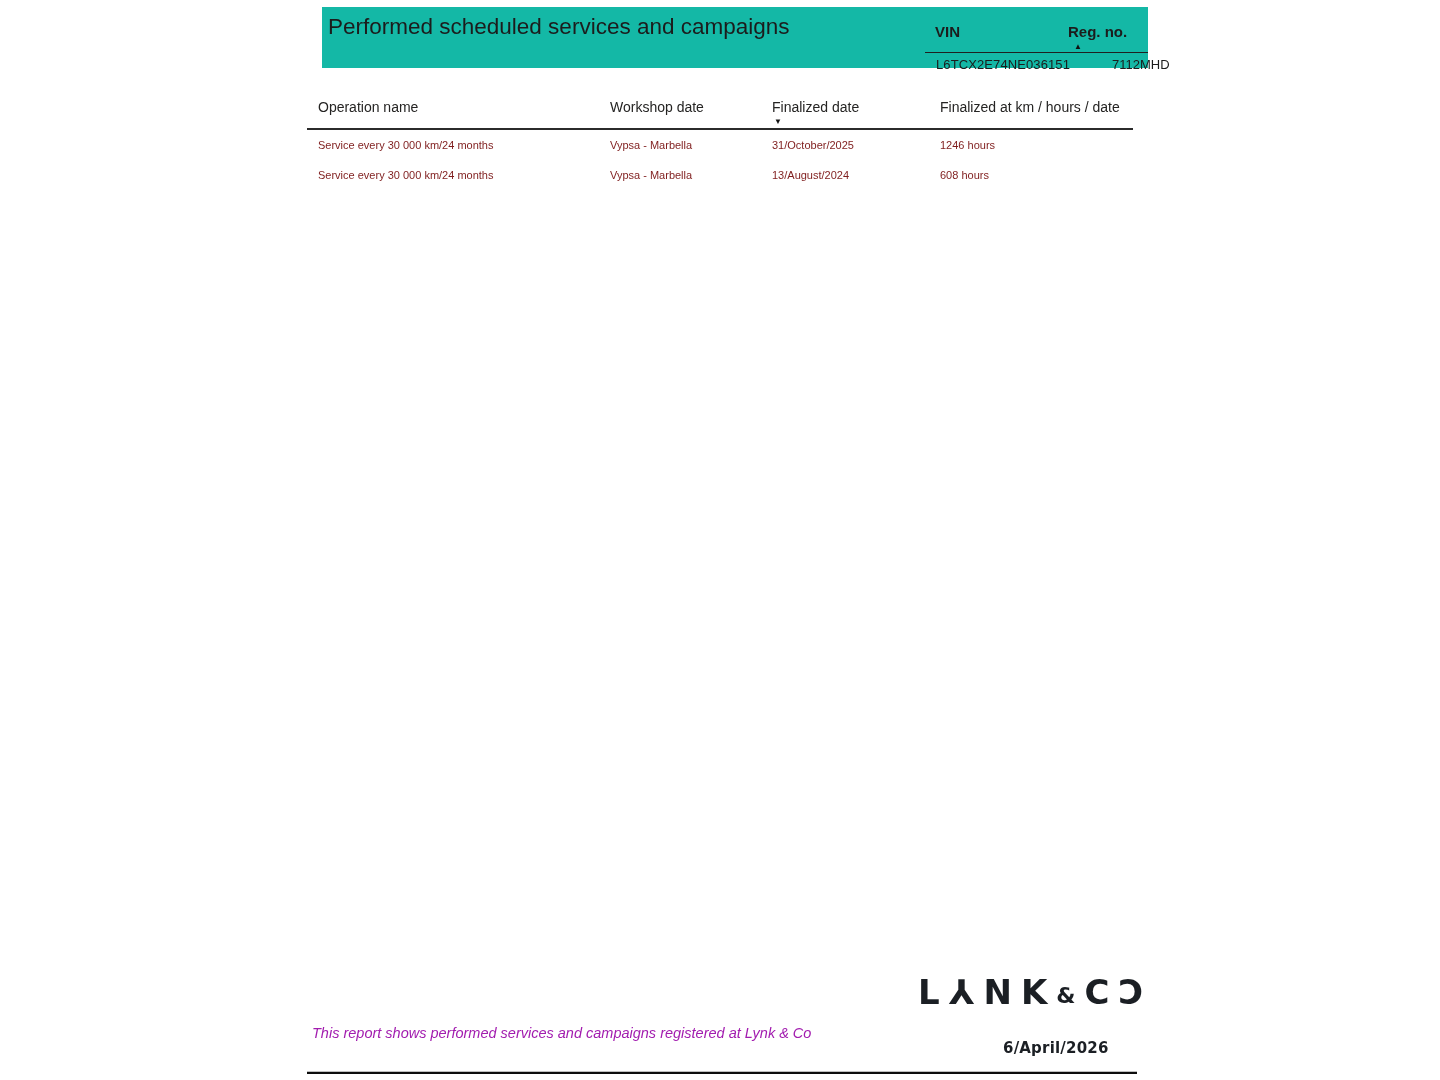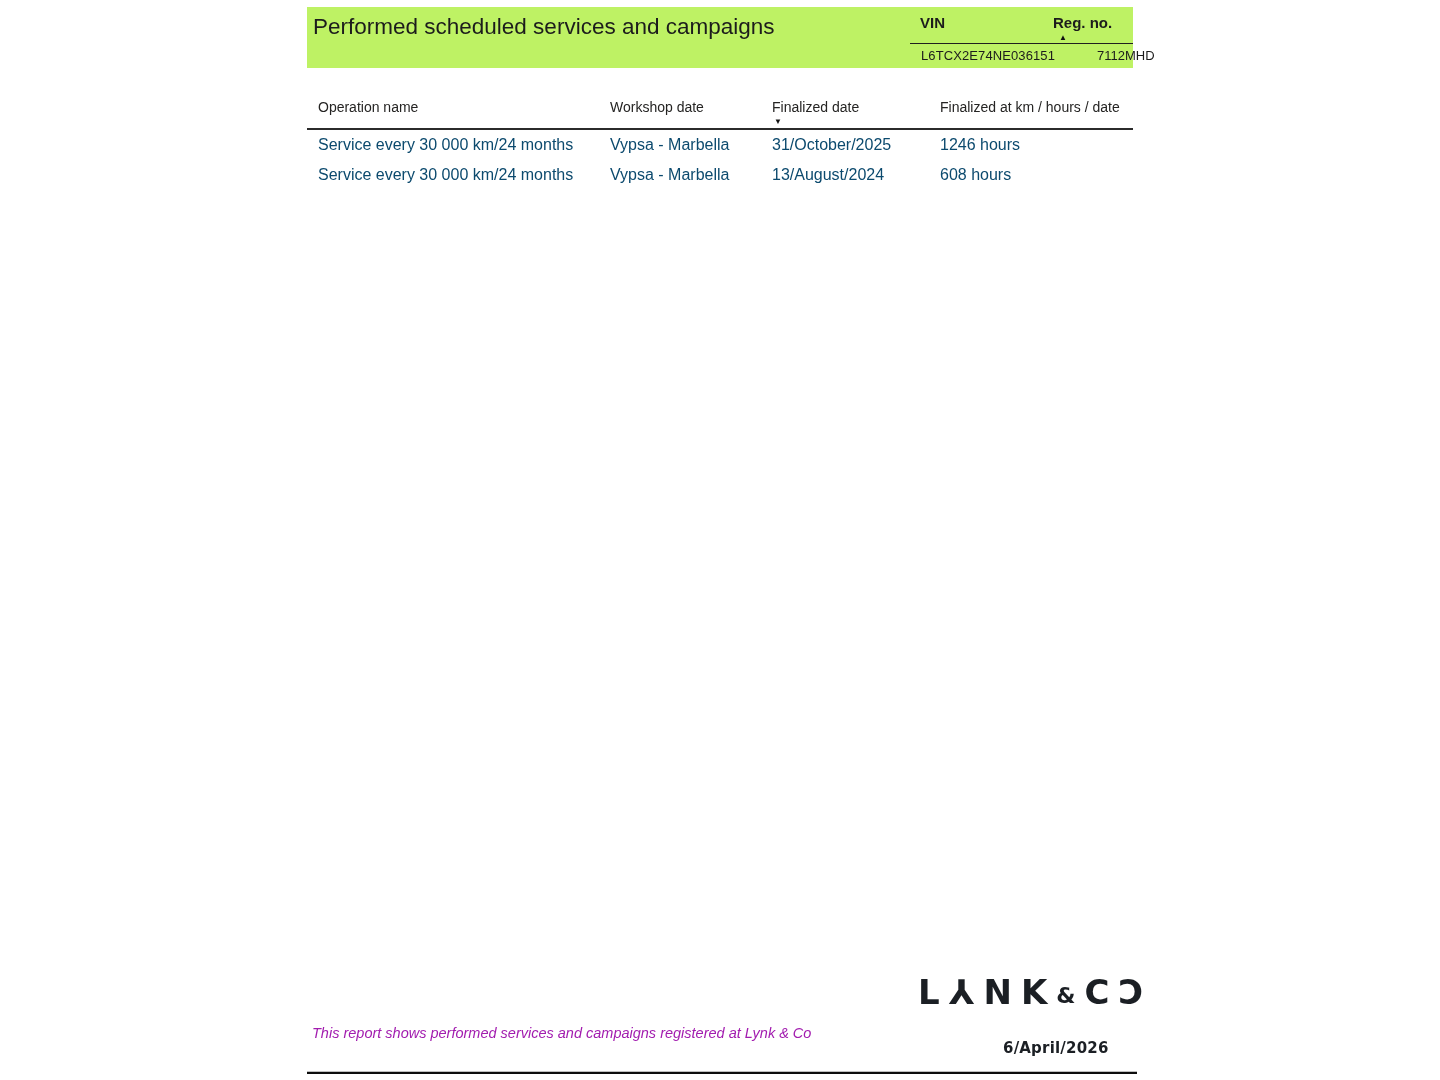--- a/index.html
+++ b/index.html
@@ -26,21 +26,21 @@
     color: #1c1c1c;
     white-space: nowrap;
   }
   .vehicle-table {
     position: absolute; left: 603px; top: 0;
     width: 223px;
     color: #1c1c1c;
   }
   .vt-headrow {
     display: grid; grid-template-columns: 143px 1fr;
-    padding-top: 7px;
+    padding-top: 16px;
     border-bottom: 1.5px solid #1f1f1f;
     min-height: 30px;
   }
   .vt-headcell { font-size: 15px; font-weight: 700; }
   .vt-headcell.vin { padding-left: 10px; }
   .vt-sort { display: block; font-size: 8px; line-height: 9px; margin: 2px 0 1px 6px; color: #111; }
   .vt-valrow {
     display: grid; grid-template-columns: 143px 1fr;
     padding-top: 4px;
     gap: 44px;
@@ -49,21 +49,21 @@
   .vt-valcell.vin { padding-left: 11px; letter-spacing: 0.1px; }
 
   
   .services-table { position: absolute; left: 0; top: 70px; width: 826px; }
   .st-grid { display: grid; grid-template-columns: 292px 162px 168px 1fr; padding-left: 11px; }
   .st-head { padding-top: 7px; border-bottom: 2px solid #2b2b2b; margin-top: 21px; }
   .st-headcell { font-size: 14px; font-weight: 400; color: #252423; line-height: 19px; }
   .st-sort { display: block; font-size: 8px; line-height: 10px; margin-left: 2px; color: #111; height: 11px; }
   .st-row { height: 30px; align-items: center; }
   .st-row:first-of-type { margin-top: 4px; }
-  .st-cell { font-size: 16px; color: #0c4a6e; white-space: nowrap; }
+  .st-cell { font-size: 11px; color: #7f1d1d; white-space: nowrap; }
 
   
   .logo {
     position: absolute; left: 611px; top: 972px;
     font-family: "DejaVu Sans", sans-serif;
     font-size: 34px; font-weight: 600; letter-spacing: 9px;
     color: #1b1f24; white-space: nowrap;
     display: flex; align-items: baseline;
   }
   .logo .amp { font-size: 22px; letter-spacing: 9px; position: relative; top: -1px; }
@@ -84,21 +84,21 @@
     border-top: 2px solid #0d0d0d;
     box-shadow: 0 -1px 0 rgba(0,0,0,0.25);
   }
 </style>
 </head>
 <body>
 
 <div class="page">
   <div class="content">
 
-    <div class="header-band" style="background: #bef264;">
+    <div class="header-band" style="background: #14b8a6; margin-left: 15px;">
       <div class="report-title">Performed scheduled services and campaigns</div>
 
       <div class="vehicle-table">
         <div class="vt-headrow">
           <div class="vt-headcell vin">
             <span>VIN</span>
           </div>
           <div class="vt-headcell reg">
             <span>Reg. no.</span>
             <span class="vt-sort">▲</span>

